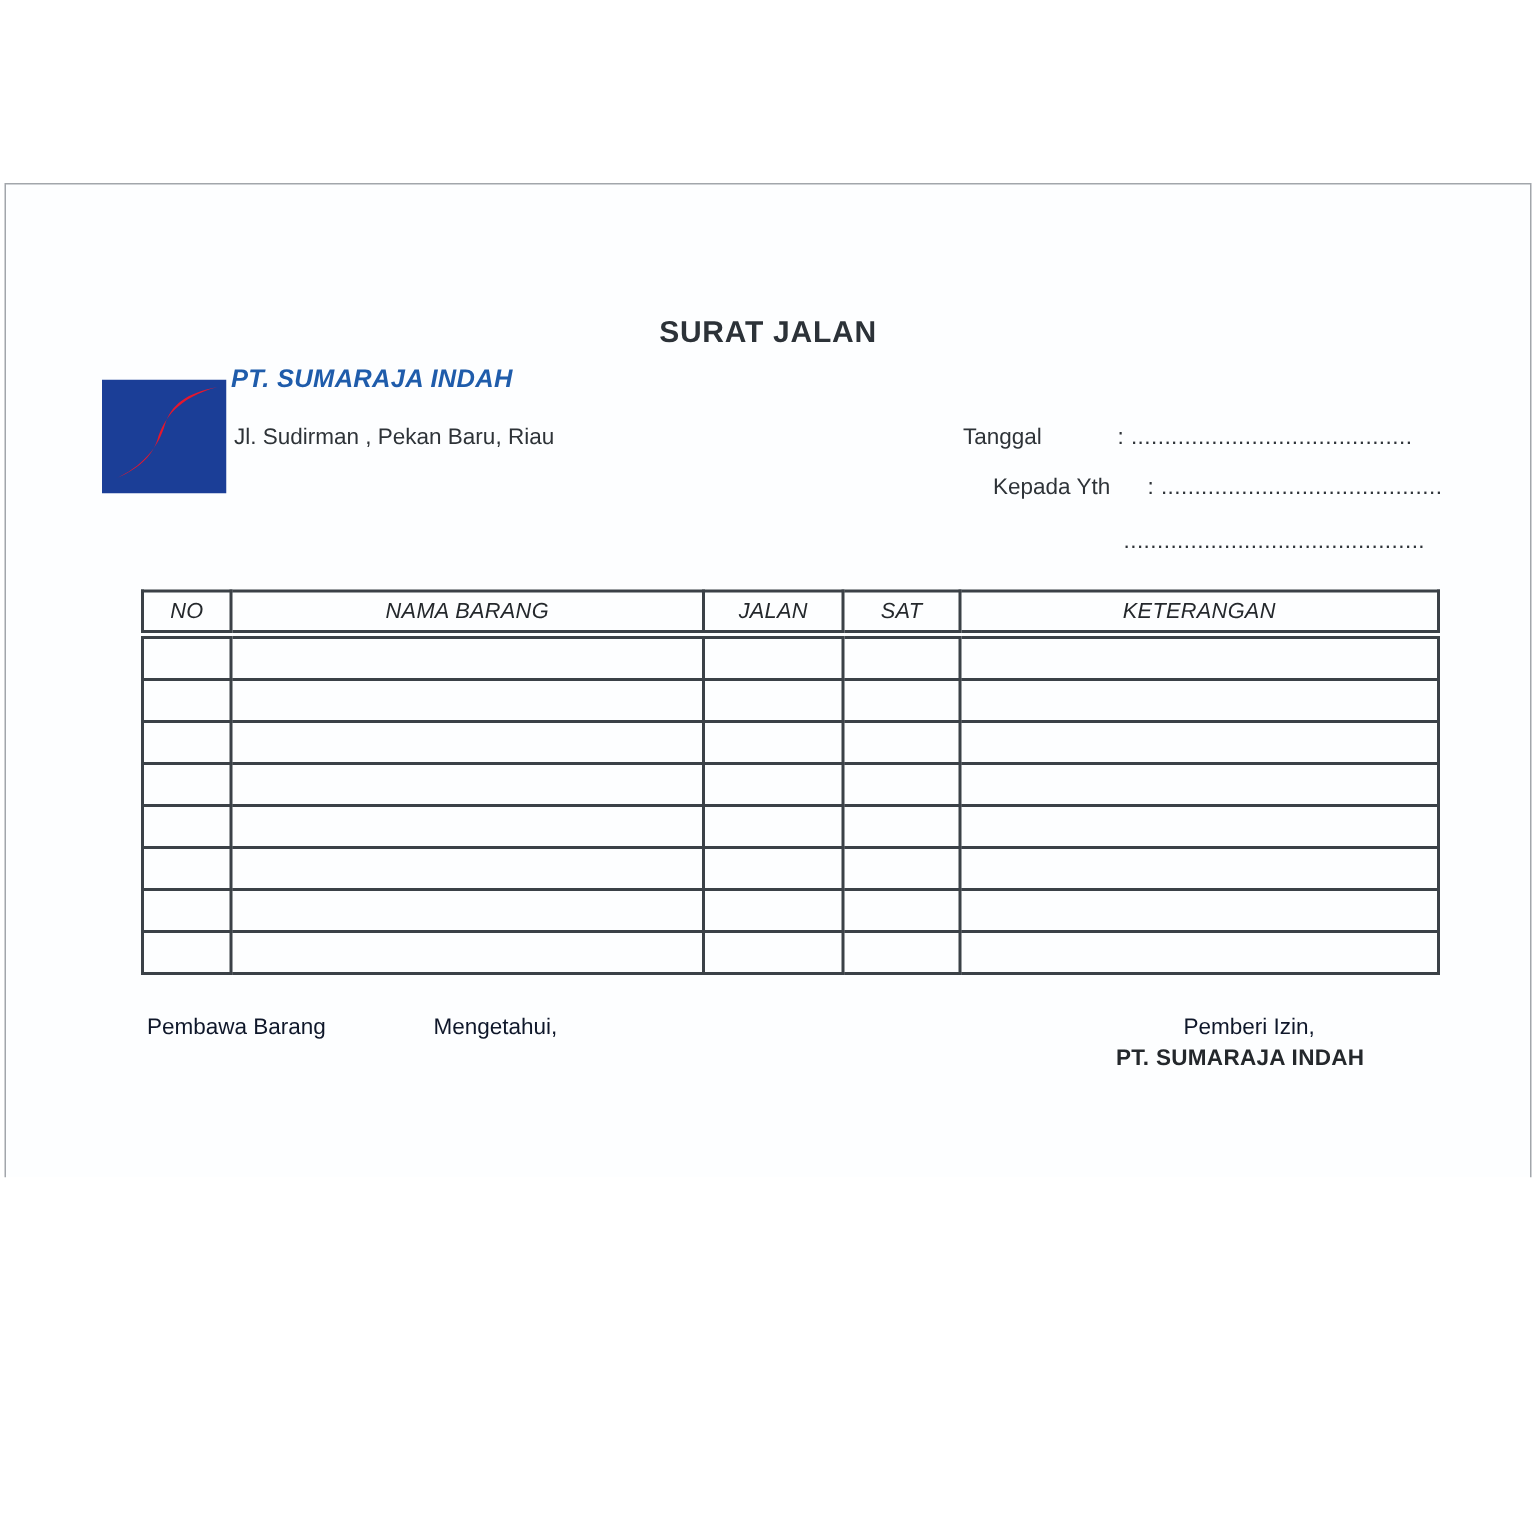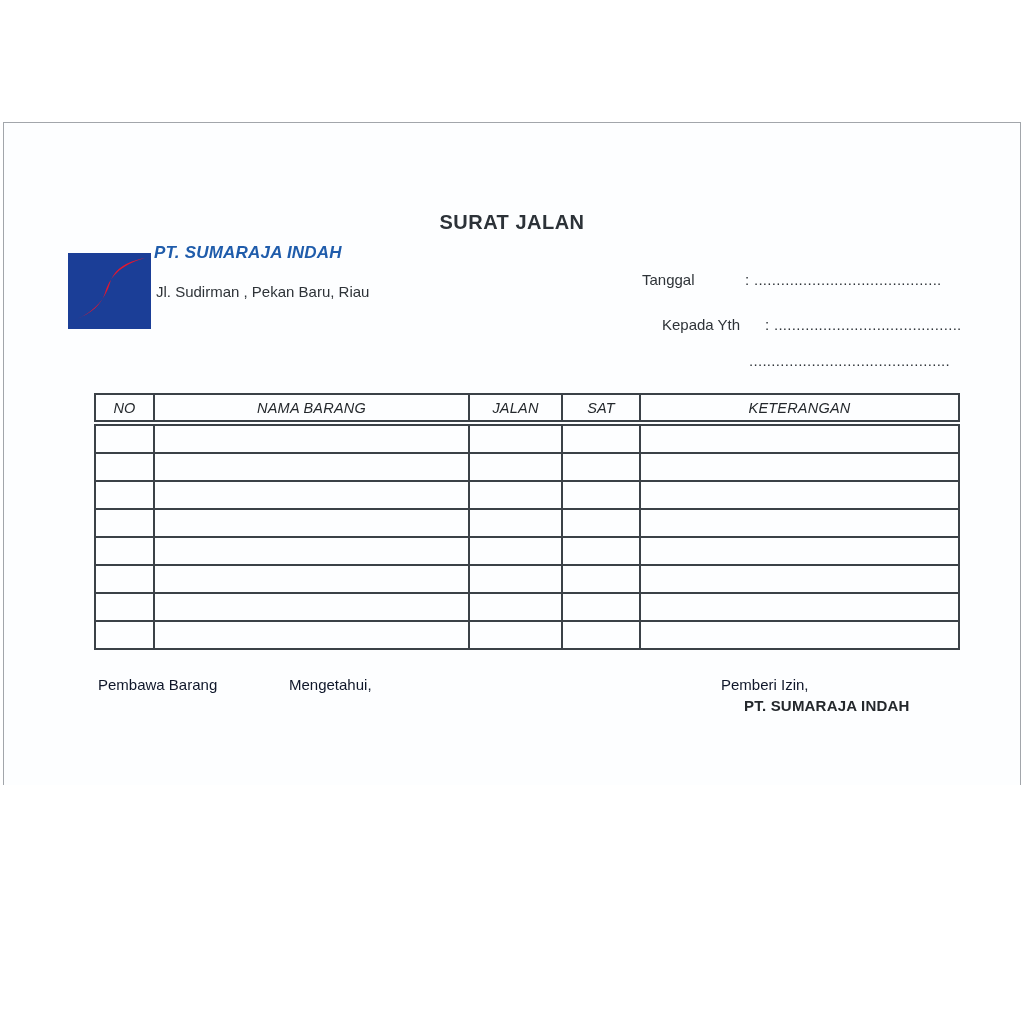--- a/index.html
+++ b/index.html
@@ -68,21 +68,21 @@
     color: #2e3338;
   }
   .meta-value {
     position: absolute;
     left: 741px;
     font-size: 15px;
     color: #2e3338;
     letter-spacing: 0.3px;
     white-space: nowrap;
   }
-  .row-tanggal { top: 148px; }
+  .row-tanggal { top: 160px; }
   .row-kepada  { top: 193px; margin-left: 20px; }
   .row-kepada2 { top: 229px; left: 745px; }
 
   table.items {
     position: absolute;
     left: 90px;
     top: 270px;
     width: 864px;
     border-collapse: collapse;
     table-layout: fixed;
@@ -106,21 +106,21 @@
     padding: 0;
   }
   .sig-label {
     position: absolute;
     top: 553px;
     font-size: 15px;
     color: #0f172a;
   }
   .sig-pembawa   { left: 94px; }
   .sig-mengetahui{ left: 285px; }
-  .sig-pemberi   { left: 717px; }
+  .sig-pemberi   { left: 785px; }
   .sig-company {
     position: absolute;
     left: 740px;
     top: 574px;
     font-size: 15px;
     font-weight: bold;
     color: #24282c;
     letter-spacing: 0.2px;
   }
   .sig-line {

